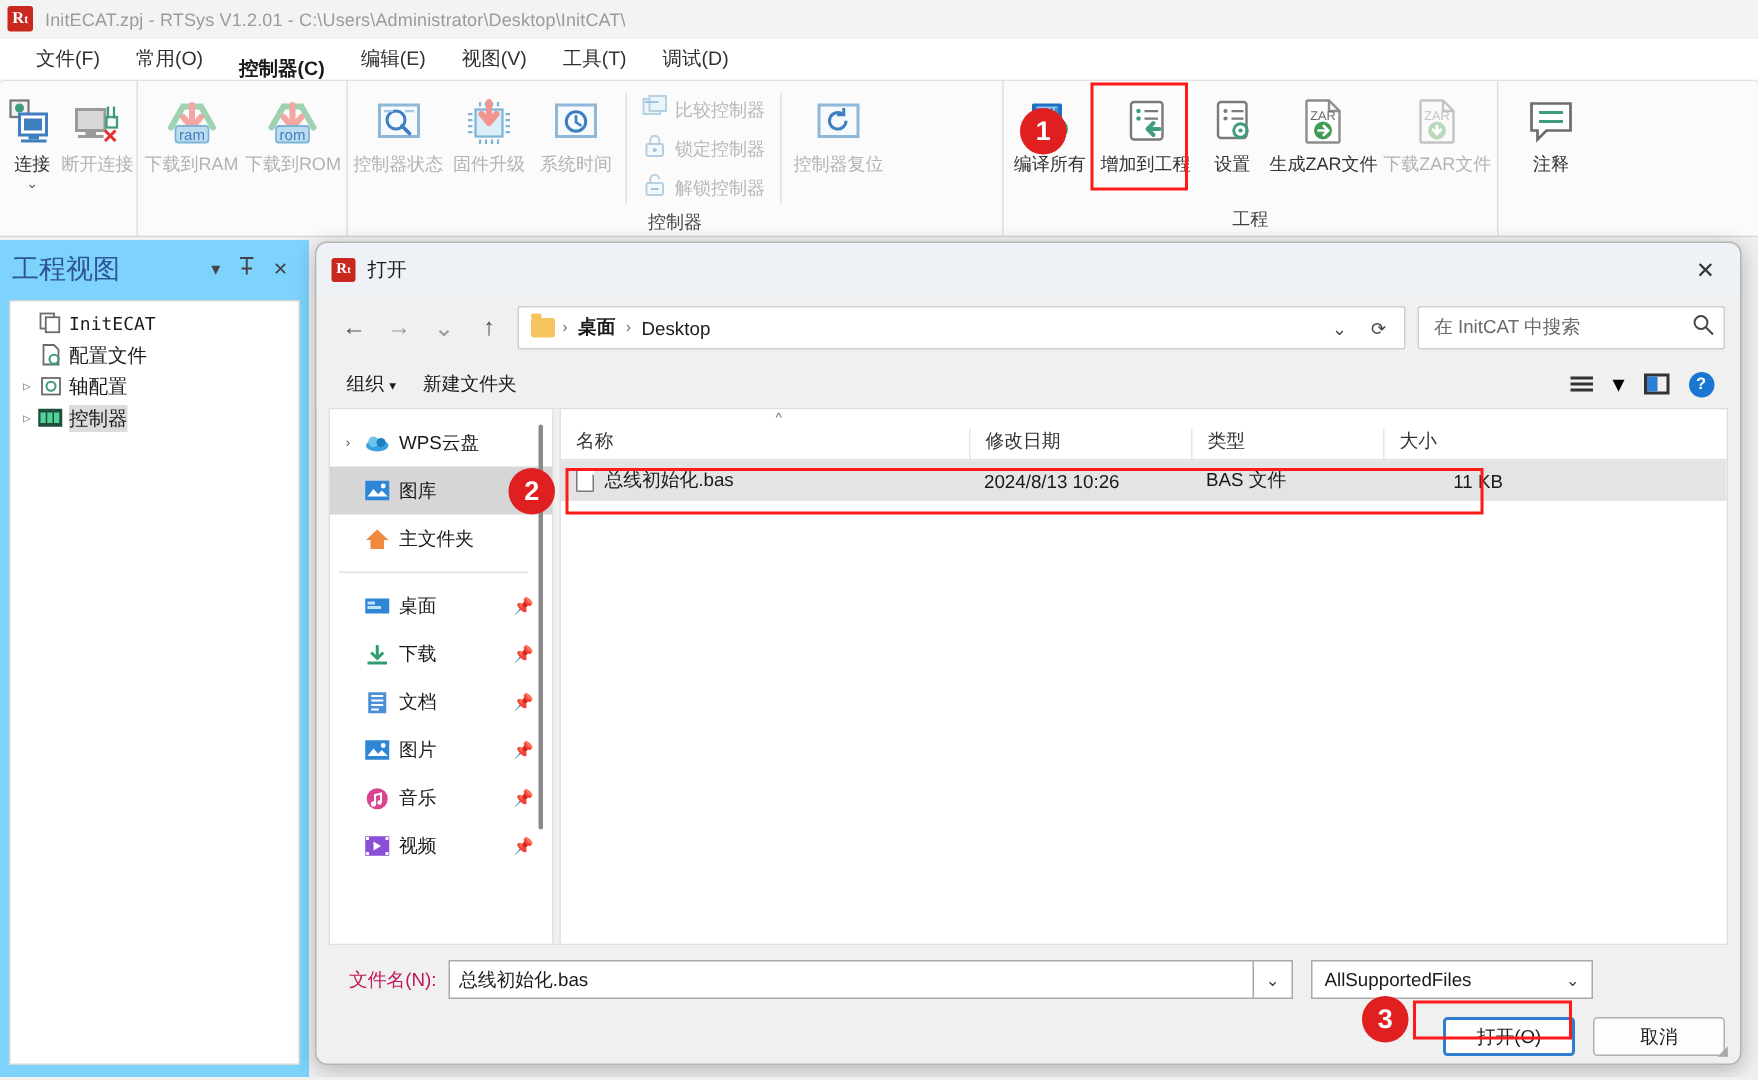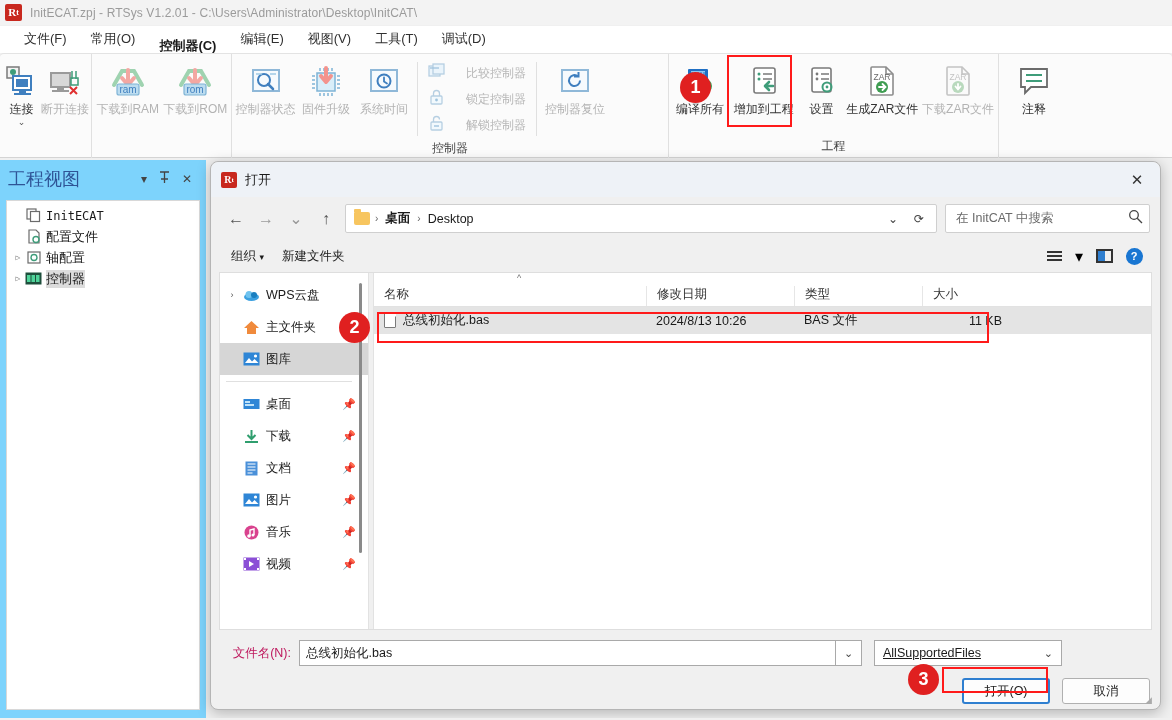--- a/index.html
+++ b/index.html
@@ -68,21 +68,21 @@
   .btn-big .ico { height: 36px; display: flex; align-items: center; justify-content: center; }
   .btn-big .lbl {
     font-size: 12px; color: #333; margin-top: 3px; text-align: center;
     line-height: 14px; white-space: nowrap;
   }
   .btn-big.disabled .lbl { color: #b3b3b3; }
   .btn-big .caret {
     font-size: 9px; color: #555; line-height: 8px; margin-top: 2px;
   }
   .btn-small {
-    display: flex; align-items: center; gap: 21px; height: 26px; padding: 0 6px;
+    display: flex; align-items: center; gap: 5px; height: 26px; padding: 0 6px;
     cursor: default;
   }
   .btn-small .lbl { font-size: 12px; color: #b7b7b7; white-space: nowrap; }
   .vsep { width: 1px; background: #e0e0e0; height: 74px; margin: 4px 4px 0 4px; }
   .stack-col { display: flex; flex-direction: column; padding-top: 2px; }
   .alm-led {
     width: 30px; height: 30px; border-radius: 50%;
     background: linear-gradient(180deg,#f5a5a0 0%, #ef8a84 45%, #e46d66 55%, #f0908a 100%);
     border: 1px solid #cf5f59;
   }
@@ -197,21 +197,21 @@
   
   .dlg-footer { height: 76px; padding: 10px 10px 0 10px; }
   .row1 { display:flex; align-items:center; }
   .fn-label { font-size: 12.5px; color:#be185d; width: 78px; text-align:right; padding-right: 8px;}
   .fn-input { width: 537px; height: 26px; border:1px solid #a9a9a9; background:#fff;
               font-size: 12.5px; color:#1a1a1a; display:flex;align-items:center;padding-left:6px;}
   .fn-drop { width: 26px; height:26px; border:1px solid #a9a9a9; border-left:none; background:#fff;
              display:flex;align-items:center;justify-content:center;font-size:11px;color:#444;}
   .filter-sel { width: 188px; height: 26px; border:1px solid #a9a9a9; background:#fff; margin-left: 12px;
                 display:flex;align-items:center;padding: 0 8px; font-size:12.5px;color:#1a1a1a;}
-  .filter-sel .cv { flex:1;text-decoration:underline; }
+  .filter-sel .cv { flex:1; }
   .row2 { display:flex; align-items:center; justify-content:flex-end; margin-top: 12px; }
   .dbtn { width: 88px; height: 26px; border:1px solid #b0b0b0; background:#fdfdfd; border-radius:3px;
           font-size:12.5px;color:#1a1a1a; display:flex;align-items:center;justify-content:center;cursor:default;}
   .dbtn.primary { border: 2px solid #2f7fd0; }
   .grip { position:absolute; right: 5px; bottom: 4px; width:10px;height:10px; color:#aaa; font-size:9px;}
 
   
   .hl { position: absolute; border: 2px solid #ff1a1a; pointer-events:none; }
   .badge {
     position: absolute; width: 31px; height: 31px; border-radius: 50%;
@@ -607,40 +607,40 @@
           <span class="nico">
             <svg width="17" height="13" viewBox="0 0 17 13">
                 <ellipse cx="8.5" cy="8" rx="7.5" ry="4" fill="#3ba0e0"></ellipse>
                 <circle cx="6" cy="5.5" r="3.5" fill="#6fc3ef"></circle>
                 <circle cx="11" cy="6" r="3" fill="#1a7fc0"></circle>
               </svg>
           </span>
           <span>WPS云盘</span>
         </div>
 
-        <div class="nav-item">
-          <span class="chev"></span>
-          <span class="nico">
-            <svg width="17" height="15" viewBox="0 0 17 15">
-                <path d="M8.5 1 L16 8 H13 v6 H4 V8 H1 z" fill="#f08a3c"></path>
-              </svg>
-          </span>
-          <span>主文件夹</span>
-        </div>
-
         <div class="nav-item sel">
           <span class="chev"></span>
           <span class="nico">
             <svg width="17" height="14" viewBox="0 0 17 14">
                 <rect x="0.5" y="0.5" width="16" height="13" fill="#2f86d6"></rect>
                 <path d="M2 11 l4 -5 l3 3.5 l2.5 -2.5 l4 4z" fill="#fff"></path>
                 <circle cx="12.5" cy="4" r="1.6" fill="#fff"></circle>
               </svg>
           </span>
           <span>图库</span>
+        </div>
+
+        <div class="nav-item">
+          <span class="chev"></span>
+          <span class="nico">
+            <svg width="17" height="15" viewBox="0 0 17 15">
+                <path d="M8.5 1 L16 8 H13 v6 H4 V8 H1 z" fill="#f08a3c"></path>
+              </svg>
+          </span>
+          <span>主文件夹</span>
         </div>
 
         <div class="nav-sep"></div>
 
         <div class="nav-item">
           <span class="chev"></span>
           <span class="nico">
             <svg width="17" height="14" viewBox="0 0 17 14">
                 <rect x="0.5" y="2" width="16" height="10" fill="#2f86d6"></rect>
                 <rect x="2" y="4" width="5" height="2" fill="#bfe3fa"></rect>

